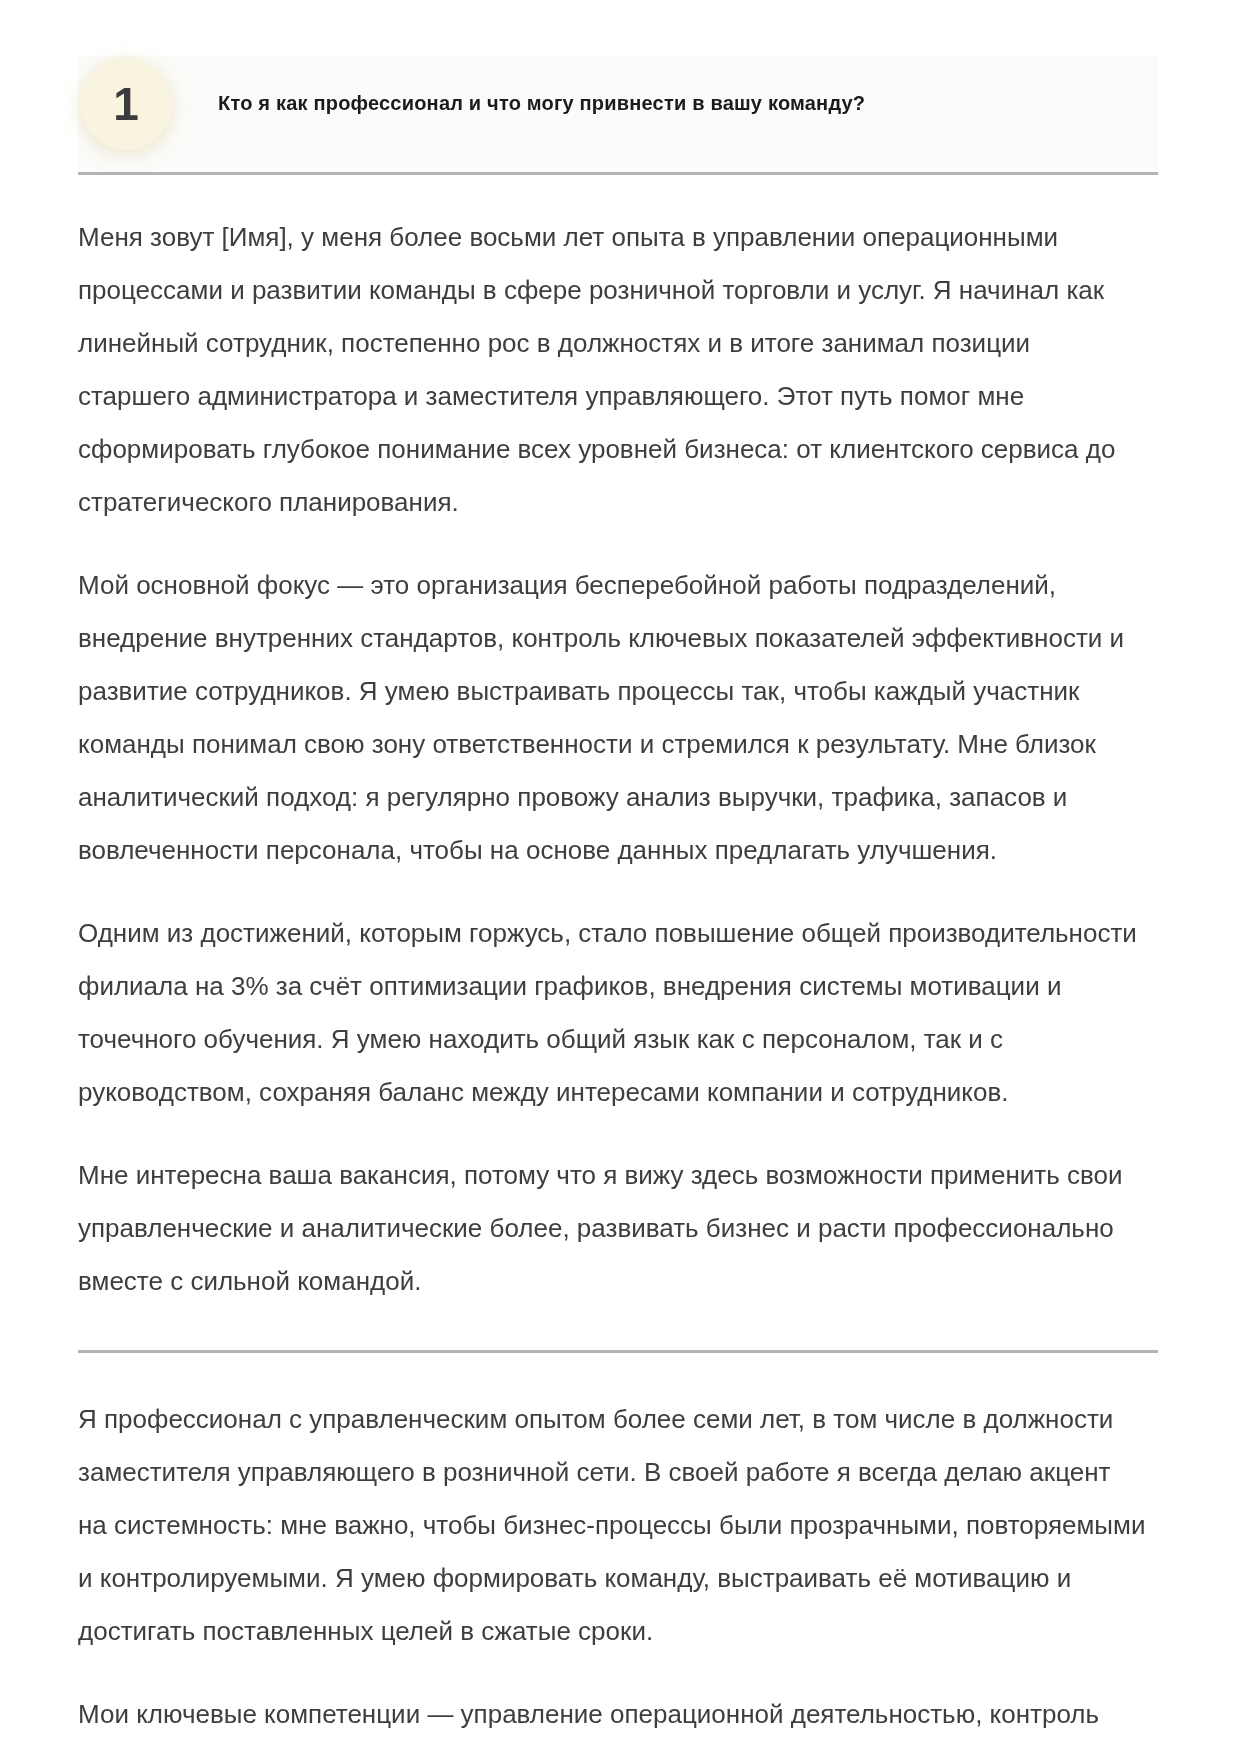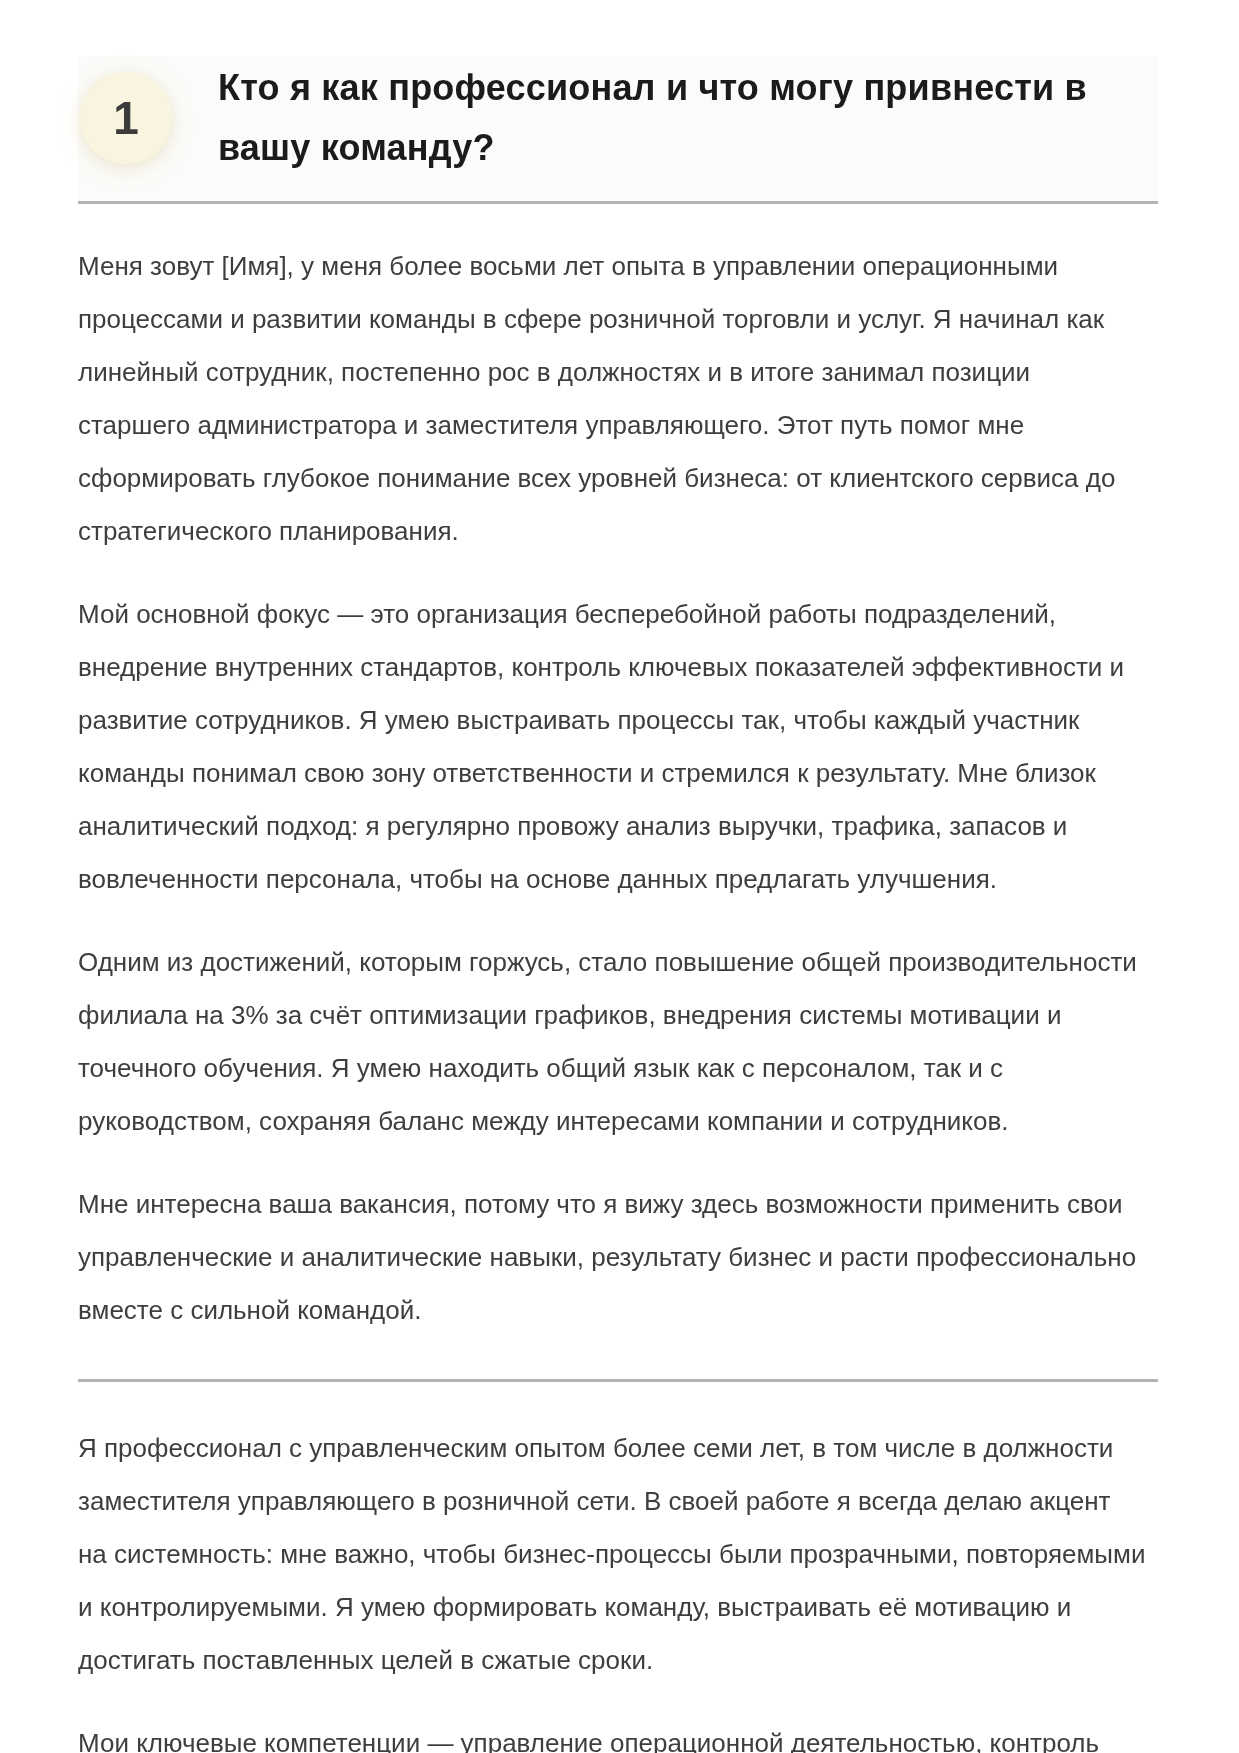--- a/index.html
+++ b/index.html
@@ -50,21 +50,21 @@
     display:flex;
     align-items:center;
     justify-content:center;
     font-size:46px;
     font-weight:700;
     color:var(--badge-text);
   }
   h1.question{
     margin:0;
     max-width:880px;
-    font-size:36px;
+    font-size:20px;
     line-height:1.68;
     font-weight:700;
     color:var(--heading-text);
     letter-spacing:0.2px;
   }
   
   p.body-par{
     margin:30px 12px 0 0;
     font-size:26px;
     line-height:53px;
@@ -98,21 +98,21 @@
       <div class="badge">1</div>
       <h1 class="question">Кто я как профессионал и что могу привнести в вашу команду?</h1>
     </div>
 
     <p class="body-par first">Меня зовут [Имя], у меня более восьми лет опыта в управлении операционными процессами и развитии команды в сфере розничной торговли и услуг. Я начинал как линейный сотрудник, постепенно рос в должностях и в итоге занимал позиции старшего администратора и заместителя управляющего. Этот путь помог мне сформировать глубокое понимание всех уровней бизнеса: от клиентского сервиса до стратегического планирования.</p>
 
     <p class="body-par">Мой основной фокус — это организация бесперебойной работы подразделений, внедрение внутренних стандартов, контроль ключевых показателей эффективности и развитие сотрудников. Я умею выстраивать процессы так, чтобы каждый участник команды понимал свою зону ответственности и стремился к результату. Мне близок аналитический подход: я регулярно провожу анализ выручки, трафика, запасов и вовлеченности персонала, чтобы на основе данных предлагать улучшения.</p>
 
     <p class="body-par">Одним из достижений, которым горжусь, стало повышение общей производительности филиала на 3% за счёт оптимизации графиков, внедрения системы мотивации и точечного обучения. Я умею находить общий язык как с персоналом, так и с руководством, сохраняя баланс между интересами компании и сотрудников.</p>
 
-    <p class="body-par">Мне интересна ваша вакансия, потому что я вижу здесь возможности применить свои управленческие и аналитические навыки, результату бизнес и расти профессионально вместе с сильной командой.</p>
+    <p class="body-par">Мне интересна ваша вакансия, потому что я вижу здесь возможности применить свои управленческие и аналитические более, развивать бизнес и расти профессионально вместе с сильной командой.</p>
 
     <hr class="section-divider">
 
 
     <p class="body-par after-sub">Я профессионал с управленческим опытом более семи лет, в том числе в должности заместителя управляющего в розничной сети. В своей работе я всегда делаю акцент на системность: мне важно, чтобы бизнес-процессы были прозрачными, повторяемыми и контролируемыми. Я умею формировать команду, выстраивать её мотивацию и достигать поставленных целей в сжатые сроки.</p>
 
     <p class="body-par">Мои ключевые компетенции — управление операционной деятельностью, контроль выполнения планов продаж, работа с клиентским сервисом, снижение издержек и повышение эффективности бизнес-процессов. В предыдущем месте работы я внедрил систему ежедневной отчетности и регулярной обратной связи, благодаря чему уровень выполнения планов вырос на 18% за полгода.</p>
 
   </div>
 </div>

